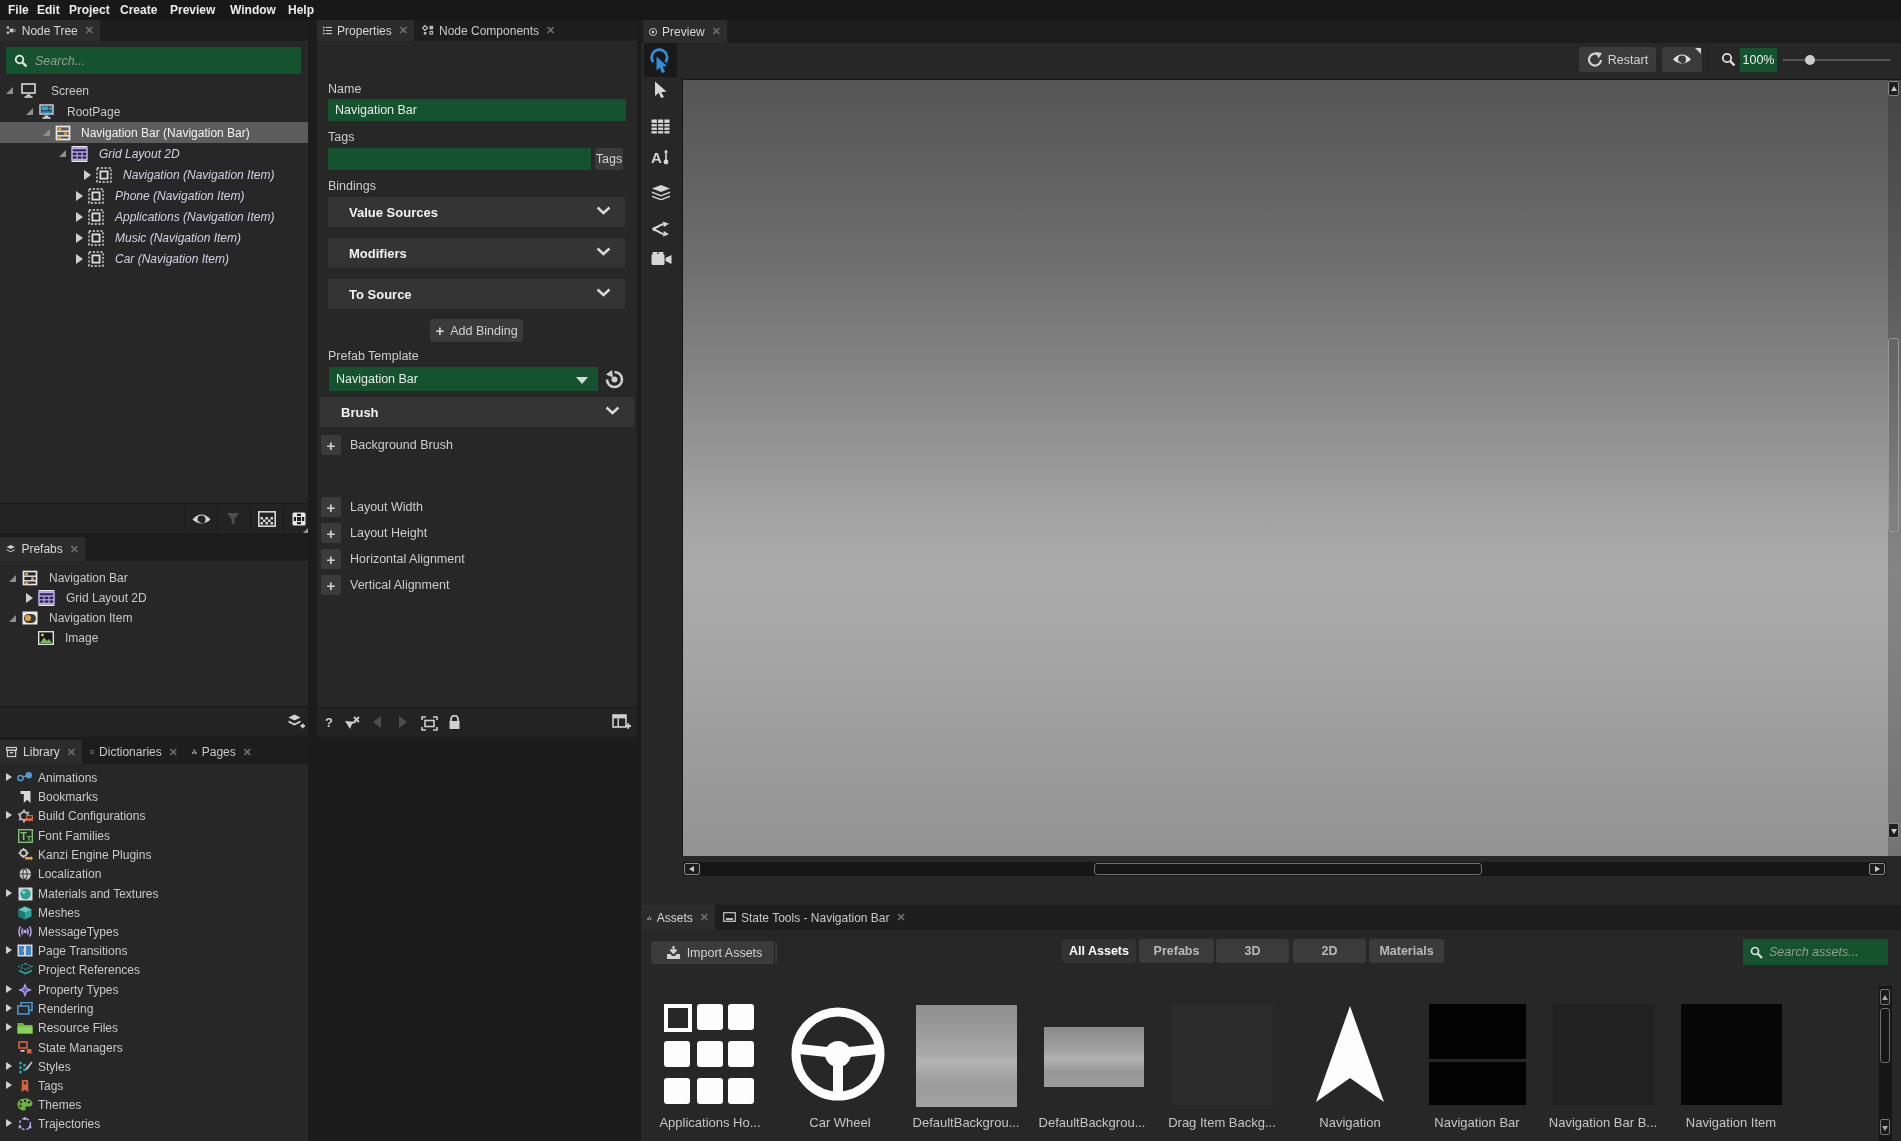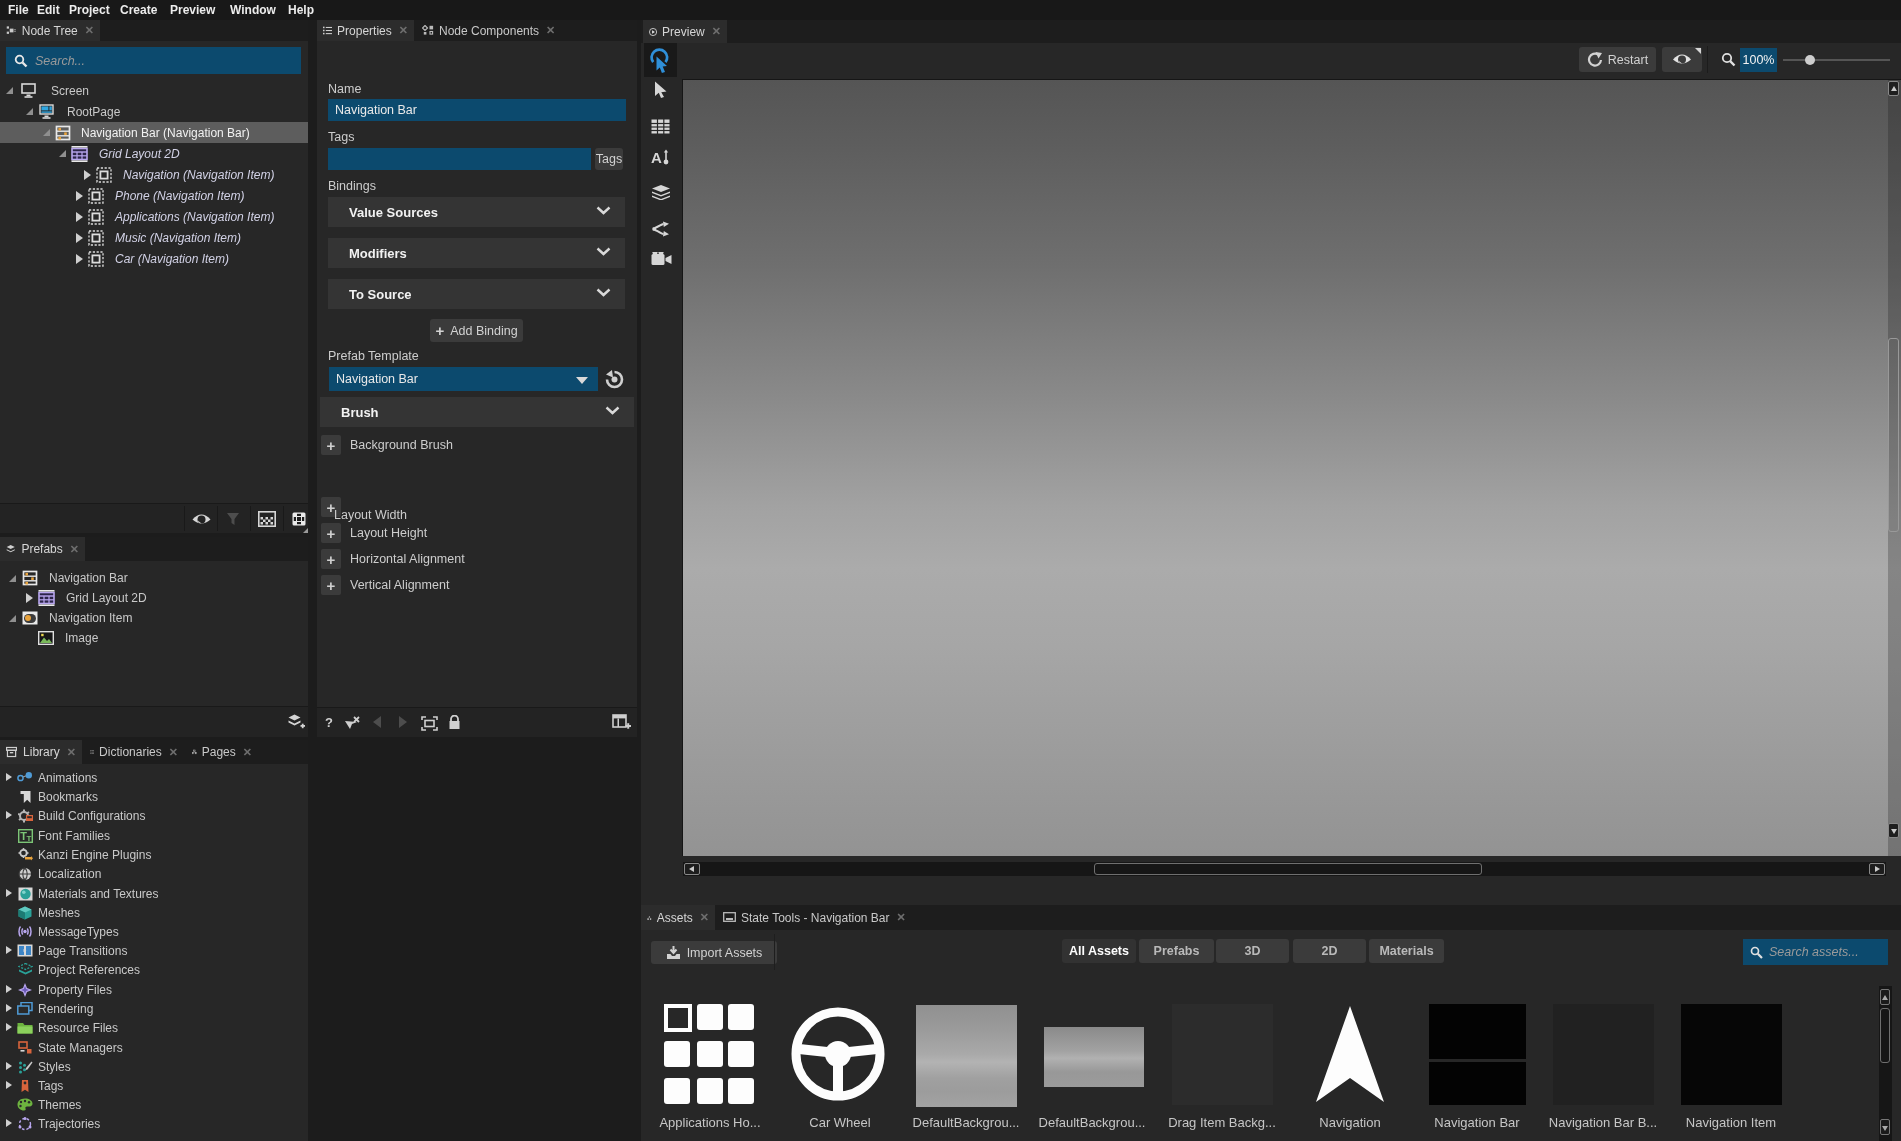--- a/index.html
+++ b/index.html
@@ -11,21 +11,21 @@
 .tabrow { background:#1d1d1d; }
 .tab { position:absolute; top:0; height:100%; display:flex; align-items:center;
   font-size:12px; color:#c9c9c9; padding:0 6px; white-space:nowrap; }
 .tab.active { background:#2c2c2c; color:#d6d6d6; }
 .tab .tx { color:#6e6e6e; font-weight:bold; font-size:11px; margin-left:7px; }
 .hdr { position:absolute; left:3px; right:3px; height:30px; background:#343434;
   color:#f2f2f2; font-size:13px; font-weight:bold; display:flex; align-items:center;
   padding-left:21px; }
 .hdr svg { position:absolute; right:14px; top:9px; }
 .lbl { position:absolute; font-size:12.5px; color:#cdcdcd; }
-.inp { position:absolute; background:#0c4a6e; }
+.inp { position:absolute; background:#14532d; }
 .btn { position:absolute; background:#3b3b3b; border-radius:3px; color:#d2d2d2;
   font-size:12.5px; display:flex; align-items:center; justify-content:center; }
 .plus { position:absolute; width:20px; height:20px; background:#3b3b3b; border-radius:2px;
   color:#cfcfcf; font-size:15px; font-weight:bold; display:flex; align-items:center; justify-content:center; }
 .toolbar { position:absolute; background:#232323; border-top:1px solid #191919; }
 .trow { position:absolute; left:0; right:0; height:21px; display:flex; align-items:center;
   font-size:12px; color:#c9c9c9; white-space:nowrap; }
 .it { font-style:italic; color:#d2d2e6; }
 .menu { position:absolute; top:0; left:0; width:1901px; height:20px; background:#181818;
   color:#ececec; font-size:12px; font-weight:bold; }
@@ -421,21 +421,21 @@
         <span style="position:absolute;left:38px;top:2.5px">Project References</span>
       </div>
     <div class="trow" style="top:216px;height:19px;">
         <i class="col" style="position:absolute;left:6px;top:5px;border-left-width:6px;border-top-width:4.5px;border-bottom-width:4.5px"></i>
         <span style="position:absolute;left:16px;top:0;width:18px;height:19px;display:flex;align-items:center;justify-content:center">
           <svg class="tic" width="14" height="14" viewBox="0 0 14 14">
             <path d="M7 0 L9 5 L14 7 L9 9 L7 14 L5 9 L0 7 L5 5 Z" fill="#b9a7ef"></path>
             <path d="M7 3 L8.2 6 L11 7 L8.2 8 L7 11 L5.8 8 L3 7 L5.8 6 Z" fill="#6d5bb8"></path>
           </svg>
         </span>
-        <span style="position:absolute;left:38px;top:2.5px">Property Files</span>
+        <span style="position:absolute;left:38px;top:2.5px">Property Types</span>
       </div>
     <div class="trow" style="top:235px;height:19px;">
         <i class="col" style="position:absolute;left:6px;top:5px;border-left-width:6px;border-top-width:4.5px;border-bottom-width:4.5px"></i>
         <span style="position:absolute;left:16px;top:0;width:18px;height:19px;display:flex;align-items:center;justify-content:center">
           <svg class="tic" width="16" height="13" viewBox="0 0 16 13">
             <rect x="4" y="0.5" width="11" height="8" fill="none" stroke="#4f9bd6" stroke-width="1.5"></rect>
             <rect x="0.8" y="4" width="11" height="8" fill="#2a2a2a" stroke="#4f9bd6" stroke-width="1.5"></rect>
           </svg>
         </span>
         <span style="position:absolute;left:38px;top:2.5px">Rendering</span>
@@ -572,21 +572,21 @@
       <circle cx="9.5" cy="9.5" r="3" fill="#cfcfcf"></circle>
     </svg>
     <div class="hdr" style="top:356px;">Brush
       <svg width="15" height="9" viewBox="0 0 15 9">
           <path d="M1.5 1.5 L7.5 7 L13.5 1.5" fill="none" stroke="#d9d9d9" stroke-width="2.4"></path>
         </svg>
     </div>
     <div class="plus" style="left:4px;top:394px;">+</div>
     <div class="lbl" style="left:33px;top:397px;">Background Brush</div>
     <div class="plus" style="left:4px;top:456px;">+</div>
-    <div class="lbl" style="left:17px;top:459px;margin-top:8px;">Layout Width</div>
+    <div class="lbl" style="left:33px;top:459px;">Layout Width</div>
     <div class="plus" style="left:4px;top:482px;">+</div>
     <div class="lbl" style="left:33px;top:485px;">Layout Height</div>
     <div class="plus" style="left:4px;top:508px;">+</div>
     <div class="lbl" style="left:33px;top:511px;">Horizontal Alignment</div>
     <div class="plus" style="left:4px;top:534px;">+</div>
     <div class="lbl" style="left:33px;top:537px;">Vertical Alignment</div>
   </div>
   <div class="abs toolbar" style="left:317px;top:707px;width:320px;height:30px;">
     <span style="position:absolute;left:8px;top:7px;font-size:13px;font-weight:bold;color:#cfcfcf;">?</span>
     <svg width="17" height="16" viewBox="0 0 17 16" style="position:absolute;left:27px;top:7px;">

